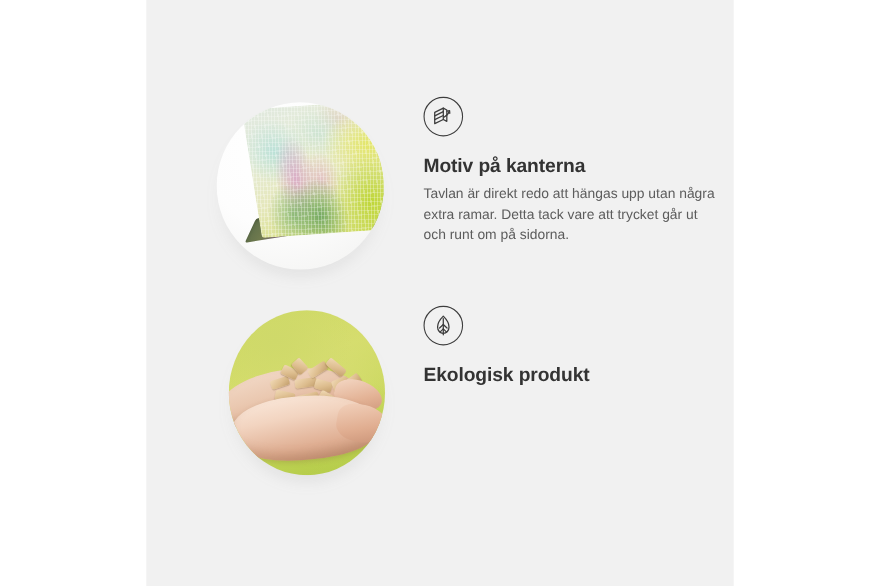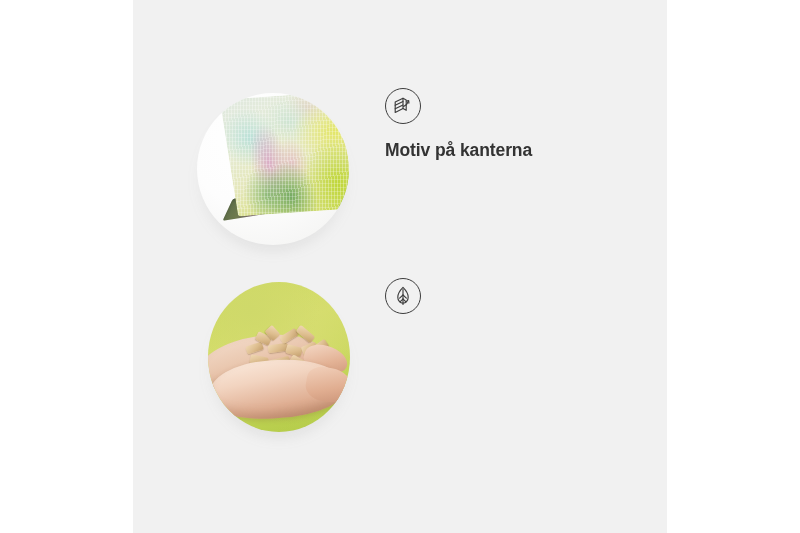--- a/index.html
+++ b/index.html
@@ -274,20 +274,21 @@
             <path d="M12.0 4.3 L15.2 6.0 L15.2 16.3 L12.0 14.6"></path>
 
             <path d="M4.2 11.3 L12.0 7.5"></path>
             <path d="M4.2 14.8 L12.0 11.0"></path>
 
             <path d="M12.6 12.6 C15.0 11.4 16.6 9.6 17.4 7.2"></path>
             <path d="M15.3 7.0 L17.7 6.6 L17.9 9.1"></path>
           </svg>
         </div>
         <div class="feature-title">Motiv på kanterna</div>
+        <div class="feature-desc">Tavlan är direkt redo att hängas upp utan några extra ramar. Detta tack vare att trycket går ut och runt om på sidorna.</div>
       </div>
     </div>
 
     <div class="feature feature-2">
 
       <div class="media-shadow media-2-shadow"></div>
 
       <div class="media media-2">
         <div class="hand-back"></div>
         <div class="chips">
@@ -321,17 +322,18 @@
                      C9.1 19.1 6.8 16.5 6.8 13.2 C6.8 10.4 8.4 7.0 12 3.4 Z"></path>
 
             <path d="M12 5.6 L12 20.4"></path>
 
             <path d="M12 11.0 L8.6 14.2"></path>
             <path d="M12 11.0 L15.4 14.2"></path>
             <path d="M12 15.0 L9.0 17.9"></path>
             <path d="M12 15.0 L15.0 17.9"></path>
           </svg>
         </div>
+        <div class="feature-title">Ekologisk produkt</div>
       </div>
     </div>
 
   </div>
 </div>
 
 </body></html>

